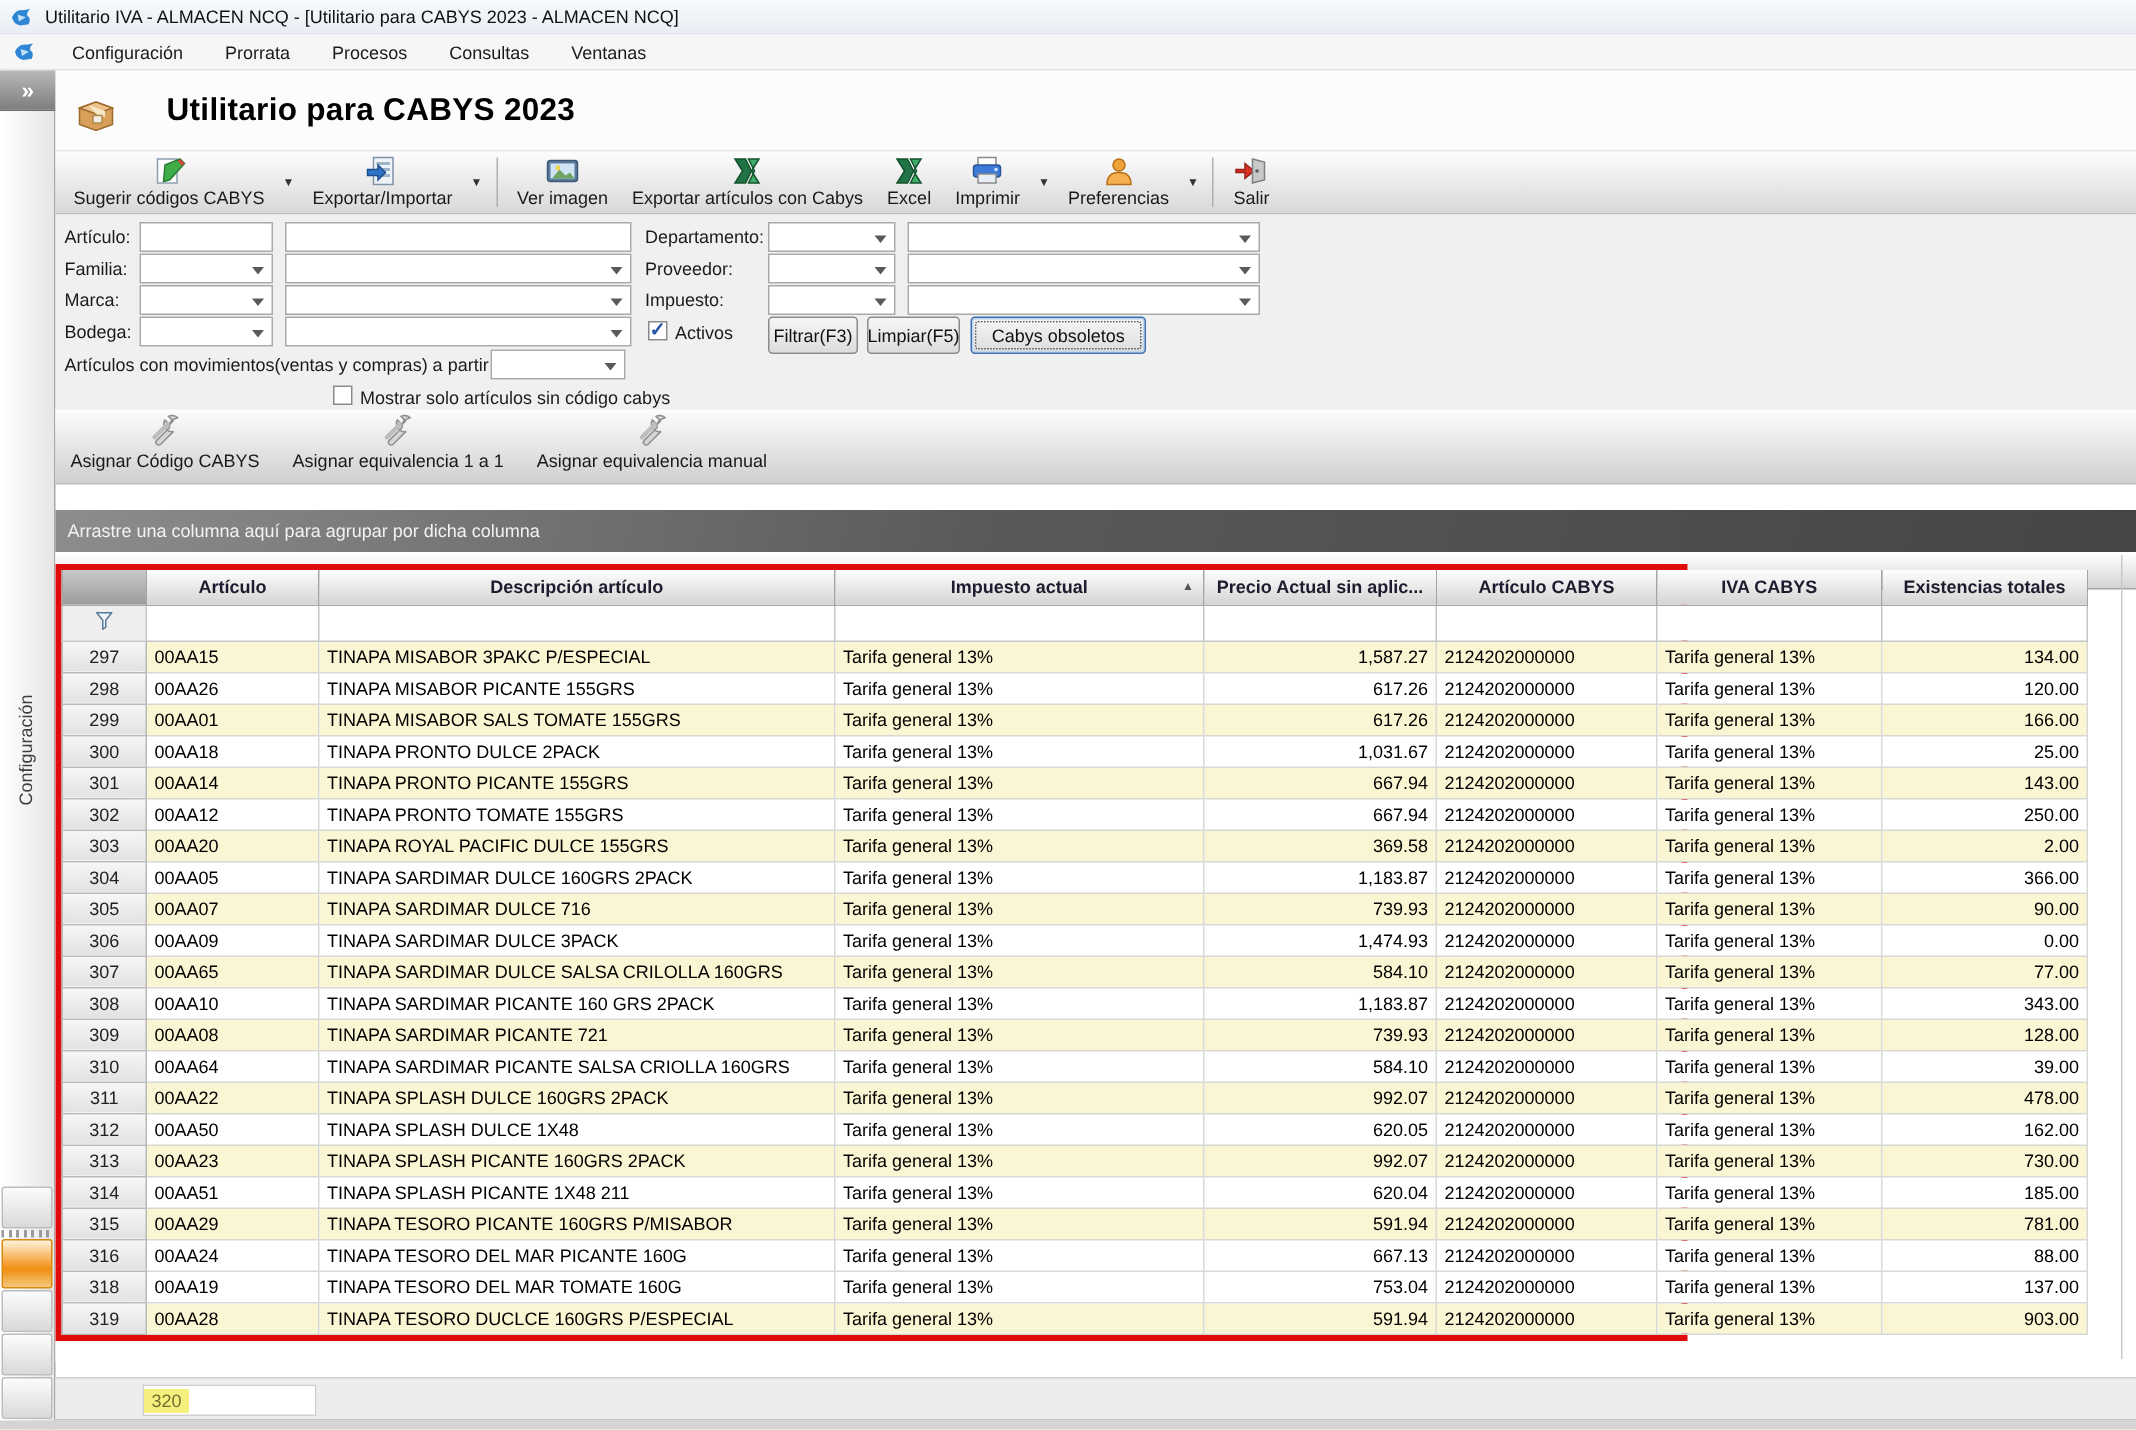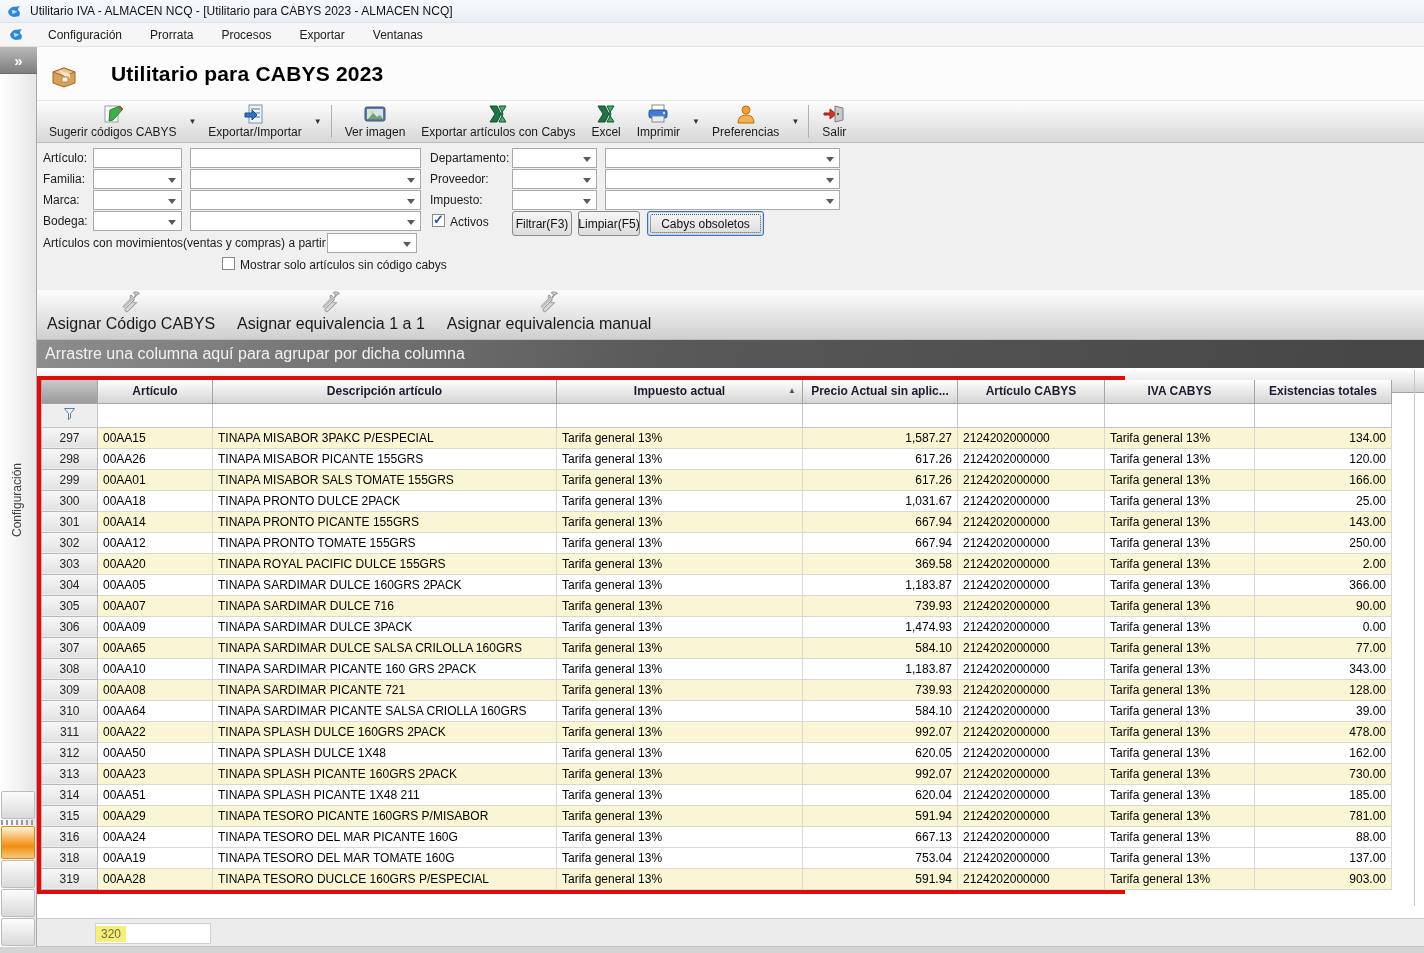--- a/index.html
+++ b/index.html
@@ -62,31 +62,31 @@
     border-left:4px solid transparent; border-right:4px solid transparent; border-top:5px solid #5a5a5a; }
   .chk { position:absolute; width:13px; height:13px; background:#fff; border:1px solid #8a8a8a; }
   .chk.checked::after { content:"✓"; position:absolute; left:0px; top:-3px; color:#2456a4; font-size:13px; font-weight:bold; }
   .win-btn { position:absolute; height:25px; background:linear-gradient(#f6f6f6,#dcdcdc);
     border:1px solid #8a8a8a; border-radius:3px; font-size:12px; color:#111;
     display:flex; align-items:center; justify-content:center; cursor:pointer; }
   .win-btn.focus { border:1px solid #3f6fb5; box-shadow:inset 0 0 0 1px #bcd4ee; }
   .win-btn.focus .inner-dots { position:absolute; inset:2px; border:1px dotted #555; border-radius:2px; }
 
   
-  .actions-bar { left:37px; top:290px; width:1387px; height:50px;
+  .actions-bar { left:37px; top:273px; width:1387px; height:50px;
     background:linear-gradient(#fdfdfd,#cfcfcf); border-bottom:1px solid #bdbdbd;
-    display:flex; align-items:flex-end; padding:0 0 4px 4px; font-size:16px; color:#1a1a1a; }
+    display:flex; align-items:flex-start; padding:0 0 4px 4px; font-size:12px; color:#1a1a1a; }
   .act-item { display:flex; flex-direction:column; align-items:center; margin-right:10px;
     padding:2px 6px; cursor:pointer; border-radius:3px; }
   .act-item svg { width:26px; height:24px; margin-bottom:1px; }
 
   
   .group-bar { left:37px; top:340px; width:1387px; height:28px;
     background:linear-gradient(105deg,#8d8d8d,#595959 45%,#454545);
-    color:#f2f2f2; font-size:16px; display:flex; align-items:center; padding-left:8px; }
+    color:#f2f2f2; font-size:12px; display:flex; align-items:center; padding-left:8px; }
 
   
   .grid-under { left:37px; top:368px; width:1387px; height:540px; background:#fff; }
   .grid-under .hdr-strip { position:absolute; left:0; top:2px; width:1387px; height:23px;
     background:linear-gradient(#fefefe,#d4d4d4); border-bottom:1px solid #a5a5a5; }
   .grid-under .vline { position:absolute; left:1377px; top:2px; width:1px; height:536px; background:#c9c9c9; }
 
   
   .grid-box { left:37px; top:376px; width:1088px; border:4px solid #e00c0c; background:#fff; }
   table.grid { border-collapse:collapse; table-layout:fixed; width:1350px; font-size:12px; }
@@ -125,21 +125,21 @@
 </div>
 
 <div class="abs menubar">
   <svg class="app-ico" viewBox="0 0 16 14">
     <path d="M1 7 Q4 1 9 2 L14 1 Q11 4 12 6 Q15 8 13 12 L7 13 Q2 12 1 7Z" fill="#2e86d5"></path>
     <path d="M5 5 L11 7 L6 10Z" fill="#bfe0f8"></path>
   </svg>
   <span class="menu-item">Configuración</span>
   <span class="menu-item">Prorrata</span>
   <span class="menu-item">Procesos</span>
-  <span class="menu-item">Exportar</span>
+  <span class="menu-item">Consultas</span>
   <span class="menu-item">Ventanas</span>
 </div>
 
 <div class="abs sidebar">
   <div class="abs collapse-btn">
     <span>»</span>
   </div>
   <div class="abs side-label">Configuración</div>
   <div class="abs dock">
     <div class="dock-cell"></div>

